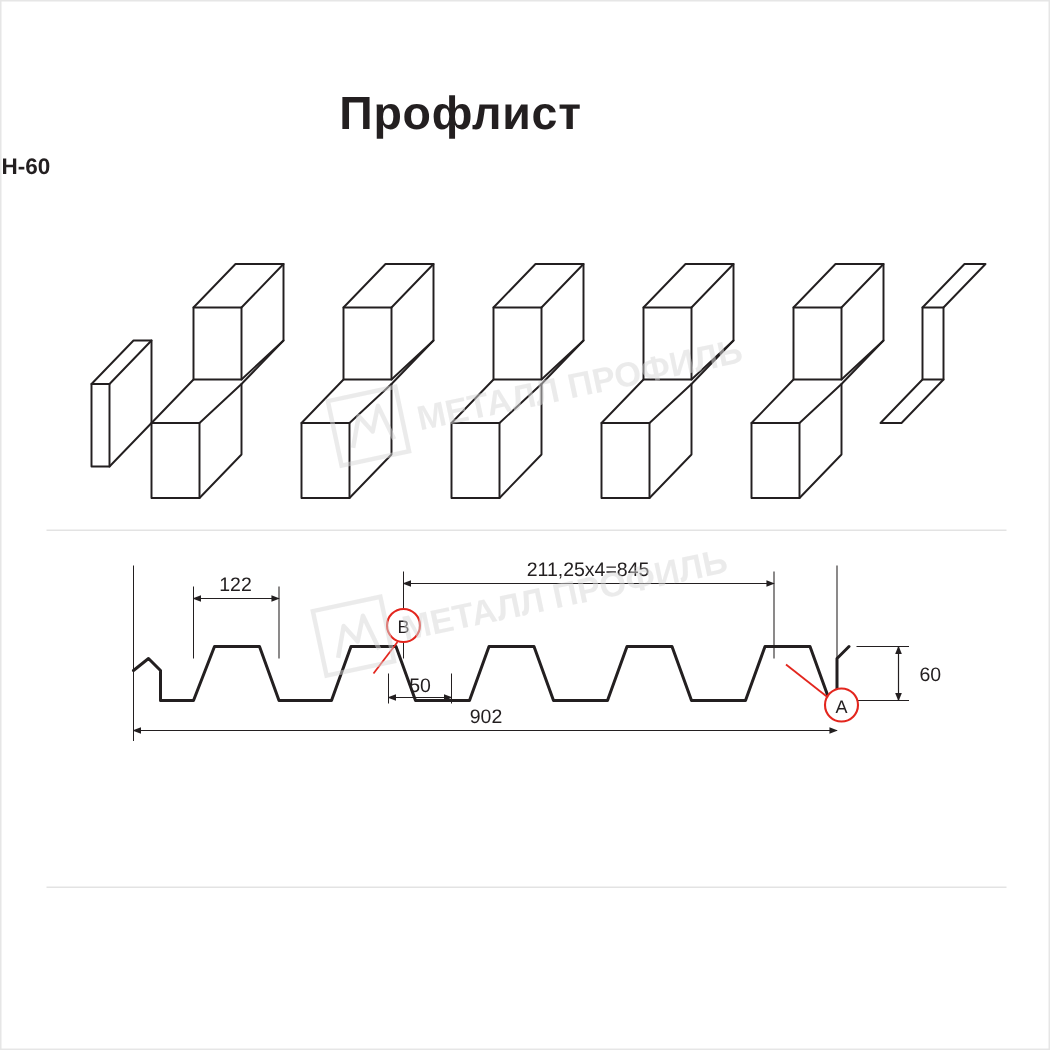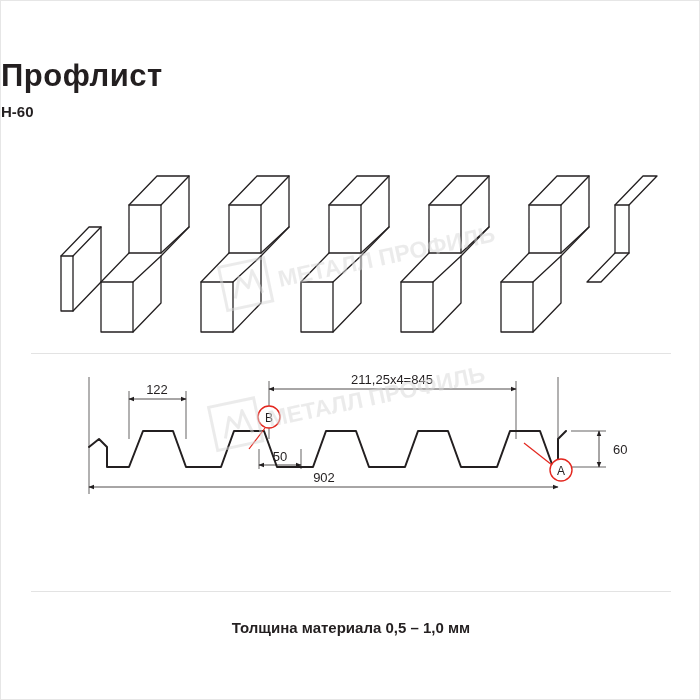--- a/index.html
+++ b/index.html
@@ -20,21 +20,21 @@
     width: 700px;
     height: 700px;
     box-sizing: border-box;
     border: 1px solid #e6e6e6;
   }
   .title {
     position: absolute;
     top: 57px;
     left: 0;
     width: 612px;
-    text-align: left;
+    text-align: center;
     font-size: 31px;
     font-weight: bold;
     letter-spacing: 0.5px;
     color: #231f20;
   }
   .subtitle {
     position: absolute;
     top: 102px;
     left: 0;
     width: 700px;
@@ -226,14 +226,13 @@
       <g transform="rotate(-12 150 40)">
         <g>
           <rect x="6" y="18" width="46" height="44" fill="none" stroke="#d9d9d9" stroke-width="3"></rect>
           <path d="M16 52 L24 32 L31 44 L38 28 L44 52" fill="none" stroke="#d9d9d9" stroke-width="3" stroke-linejoin="round"></path>
         </g>
         <text x="62" y="50" font-family="Liberation Sans, sans-serif" font-size="23" font-weight="bold" fill="#d9d9d9">МЕТАЛЛ ПРОФИЛЬ</text>
       </g>
     </svg>
   </div>
 
-  <div class="footer-note">Толщина материала 0,5 – 1,0 мм</div>
 </div>
 
 </body></html>

